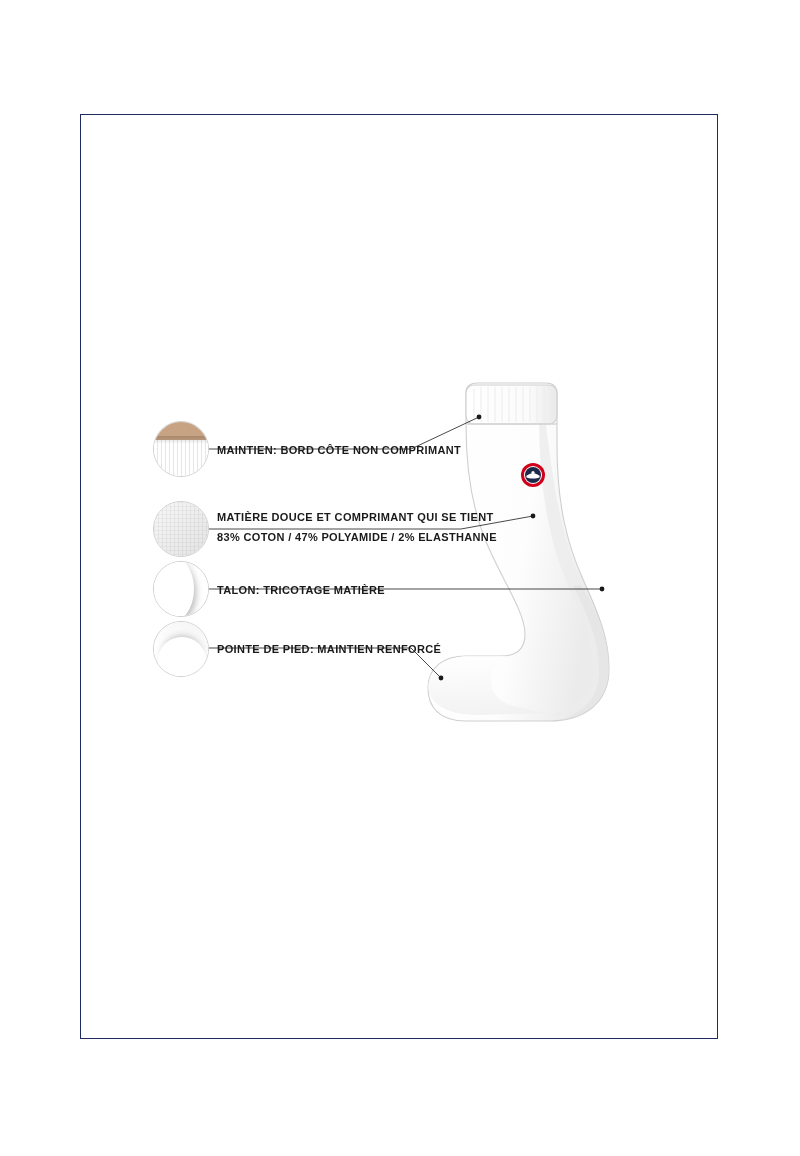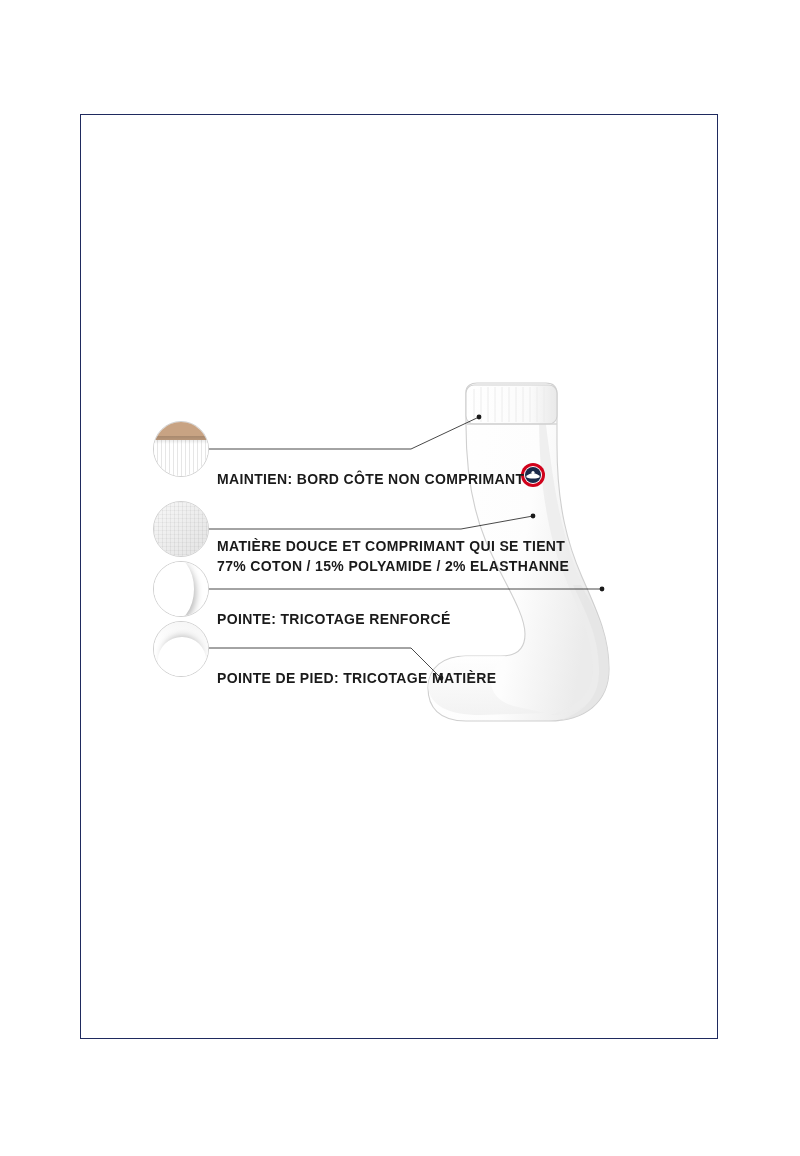--- a/index.html
+++ b/index.html
@@ -126,27 +126,26 @@
     width: 88%;
     height: 86%;
     border-radius: 50% 50% 46% 46%;
     background: #ffffff;
     box-shadow: 0 -5px 7px -4px rgba(0,0,0,0.25);
   }
 
   
   .callout-text {
     position: absolute;
-    font-size: 14px;
+    font-size: 11px;
     letter-spacing: 0.35px;
     font-weight: bold;
     color: #1a1a1a;
     white-space: nowrap;
     line-height: 1.1;
-    margin-top: 28px;
   }
   .callout-text.sub {
     font-weight: bold;
   }
 
   
   #leaders, #sock {
     position: absolute;
     left: 0; top: 0;
     width: 638px;
@@ -279,21 +278,21 @@
         <div class="inner">
           <div class="bg"></div>
           <div class="curve"></div>
         </div>
       </div>
 
       <div class="callout-text" style="left:136px; top:329px;">MAINTIEN: BORD CÔTE NON COMPRIMANT</div>
 
       <div class="callout-text" style="left:136px; top:396px;">MATIÈRE DOUCE ET COMPRIMANT QUI SE TIENT</div>
 
-      <div class="callout-text sub" style="left:136px; top:416px;">77% COTON / 15% POLYAMIDE / 2% ELASTHANNE</div>
-
-      <div class="callout-text" style="left:136px; top:469px;">POINTE: TRICOTAGE RENFORCÉ</div>
-
-      <div class="callout-text" style="left:136px; top:528px;">POINTE DE PIED: TRICOTAGE MATIÈRE</div>
+      <div class="callout-text sub" style="left:136px; top:416px;">83% COTON / 47% POLYAMIDE / 2% ELASTHANNE</div>
+
+      <div class="callout-text" style="left:136px; top:469px;">TALON: TRICOTAGE MATIÈRE</div>
+
+      <div class="callout-text" style="left:136px; top:528px;">POINTE DE PIED: MAINTIEN RENFORCÉ</div>
 
     </div>
   </div>
 </div>
 
 </body></html>

